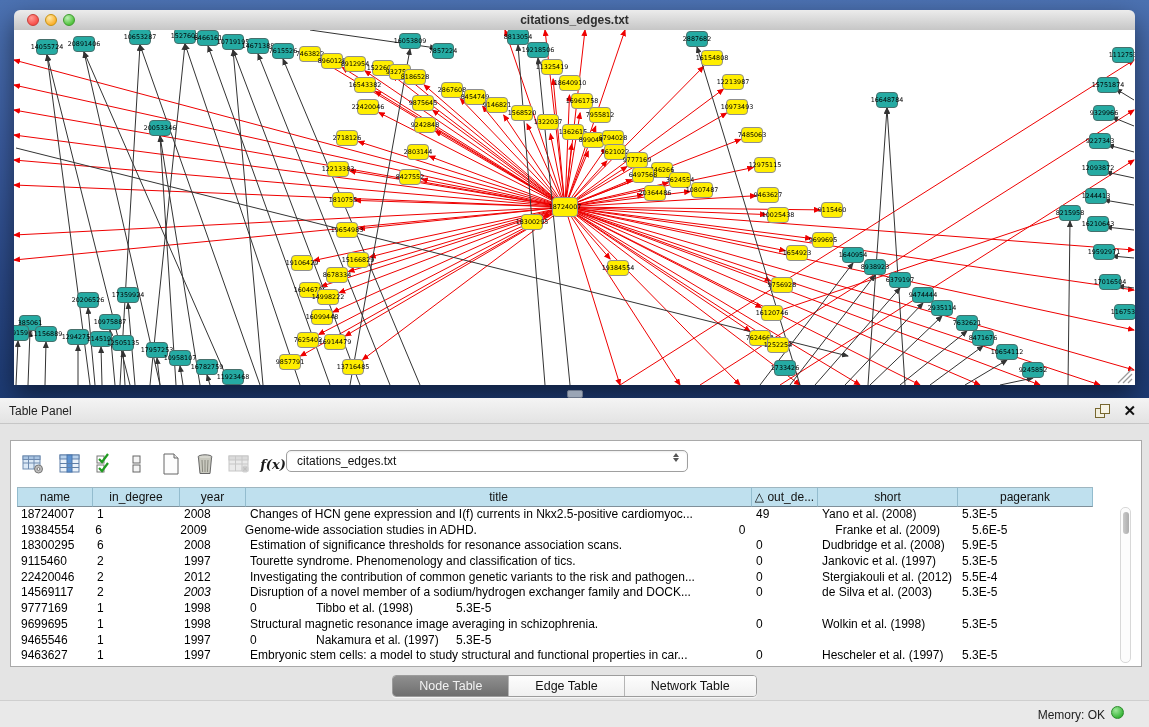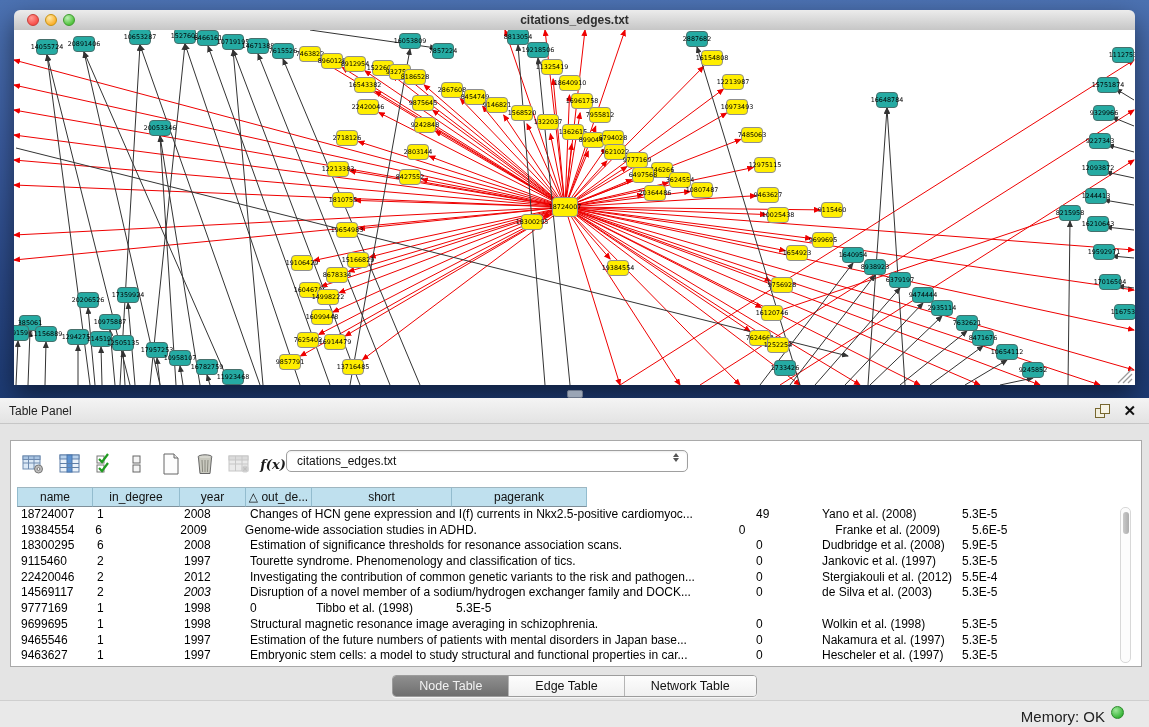--- a/index.html
+++ b/index.html
@@ -63,21 +63,21 @@
   
   .tabbar{position:absolute;left:0;top:675px;width:1149px;display:flex;justify-content:center;}
   .segctl{display:inline-flex;border:1px solid #9C9C9C;border-radius:4px;overflow:hidden;
     background:#fff;box-shadow:0 1px 1px rgba(255,255,255,.7);}
   .seg{padding:2px 26px;font-size:12.5px;color:#111;background:linear-gradient(#FDFDFD,#F0F0F0);
     border-right:1px solid #B5B5B5;cursor:pointer;height:16px;line-height:16px;}
   .seg:last-child{border-right:none;}
   .seg.active{background:linear-gradient(#8F8F8F,#6F6F6F);color:#F2F2F2;}
   
   .statusbar{position:absolute;left:0;top:700px;width:1149px;height:27px;background:#E9E9E9;border-top:1px solid #CFCFCF;box-sizing:border-box;}
-  .mem-label{position:absolute;right:44px;top:7px;font-size:15px;color:#222;}
+  .mem-label{position:absolute;right:44px;top:7px;font-size:12px;color:#222;}
   .mem-dot{position:absolute;right:25px;top:5px;width:13px;height:13px;border-radius:50%;
     background:radial-gradient(circle at 35% 30%,#9FE89B,#35B335 75%);border:1px solid #2B8B2B;box-sizing:border-box;}
   
   svg text{font-family:"DejaVu Sans",sans-serif;}
 </style>
 </head>
 <body>
 
 <div class="desktop">
   <div class="gwin">
@@ -557,20 +557,21 @@
           <span class="up"></span>
           <span class="down"></span>
         </span>
     </div>
   </div>
 
   <div class="thead">
       <div class="th" style="width: 76px;">name</div>
       <div class="th" style="width: 87px;">in_degree</div>
       <div class="th" style="width: 66px;">year</div>
+      <div class="th" style="width: 506px;">title</div>
       <div class="th" style="width: 66px;">△ out_de...</div>
       <div class="th" style="width: 140px;">short</div>
       <div class="th" style="width: 135px;">pagerank</div>
     </div>
   <div class="tbody">
       <div class="tr">
         <div class="td" style="width: 76px;">18724007</div>
         <div class="td" style="width: 87px;">1</div>
         <div class="td" style="width: 66px;">2008</div>
         <div class="td" style="width: 506px;">Changes of HCN gene expression and I(f) currents in Nkx2.5-positive cardiomyoc...</div>
@@ -637,21 +638,20 @@
         <div class="td" style="width: 66px;">1998</div>
         <div class="td" style="width: 506px;">Structural magnetic resonance image averaging in schizophrenia.</div>
         <div class="td" style="width: 66px;">0</div>
         <div class="td" style="width: 140px;">Wolkin et al. (1998)</div>
         <div class="td" style="width: 135px;">5.3E-5</div>
       </div>
       <div class="tr">
         <div class="td" style="width: 76px;">9465546</div>
         <div class="td" style="width: 87px;">1</div>
         <div class="td" style="width: 66px;">1997</div>
-        <div class="td" style="width: 506px;">Estimation of the future numbers of patients with mental disorders in Japan base...</div>
         <div class="td" style="width: 66px;">0</div>
         <div class="td" style="width: 140px;">Nakamura et al. (1997)</div>
         <div class="td" style="width: 135px;">5.3E-5</div>
       </div>
       <div class="tr">
         <div class="td" style="width: 76px;">9463627</div>
         <div class="td" style="width: 87px;">1</div>
         <div class="td" style="width: 66px;">1997</div>
         <div class="td" style="width: 506px;">Embryonic stem cells: a model to study structural and functional properties in car...</div>
         <div class="td" style="width: 66px;">0</div>

